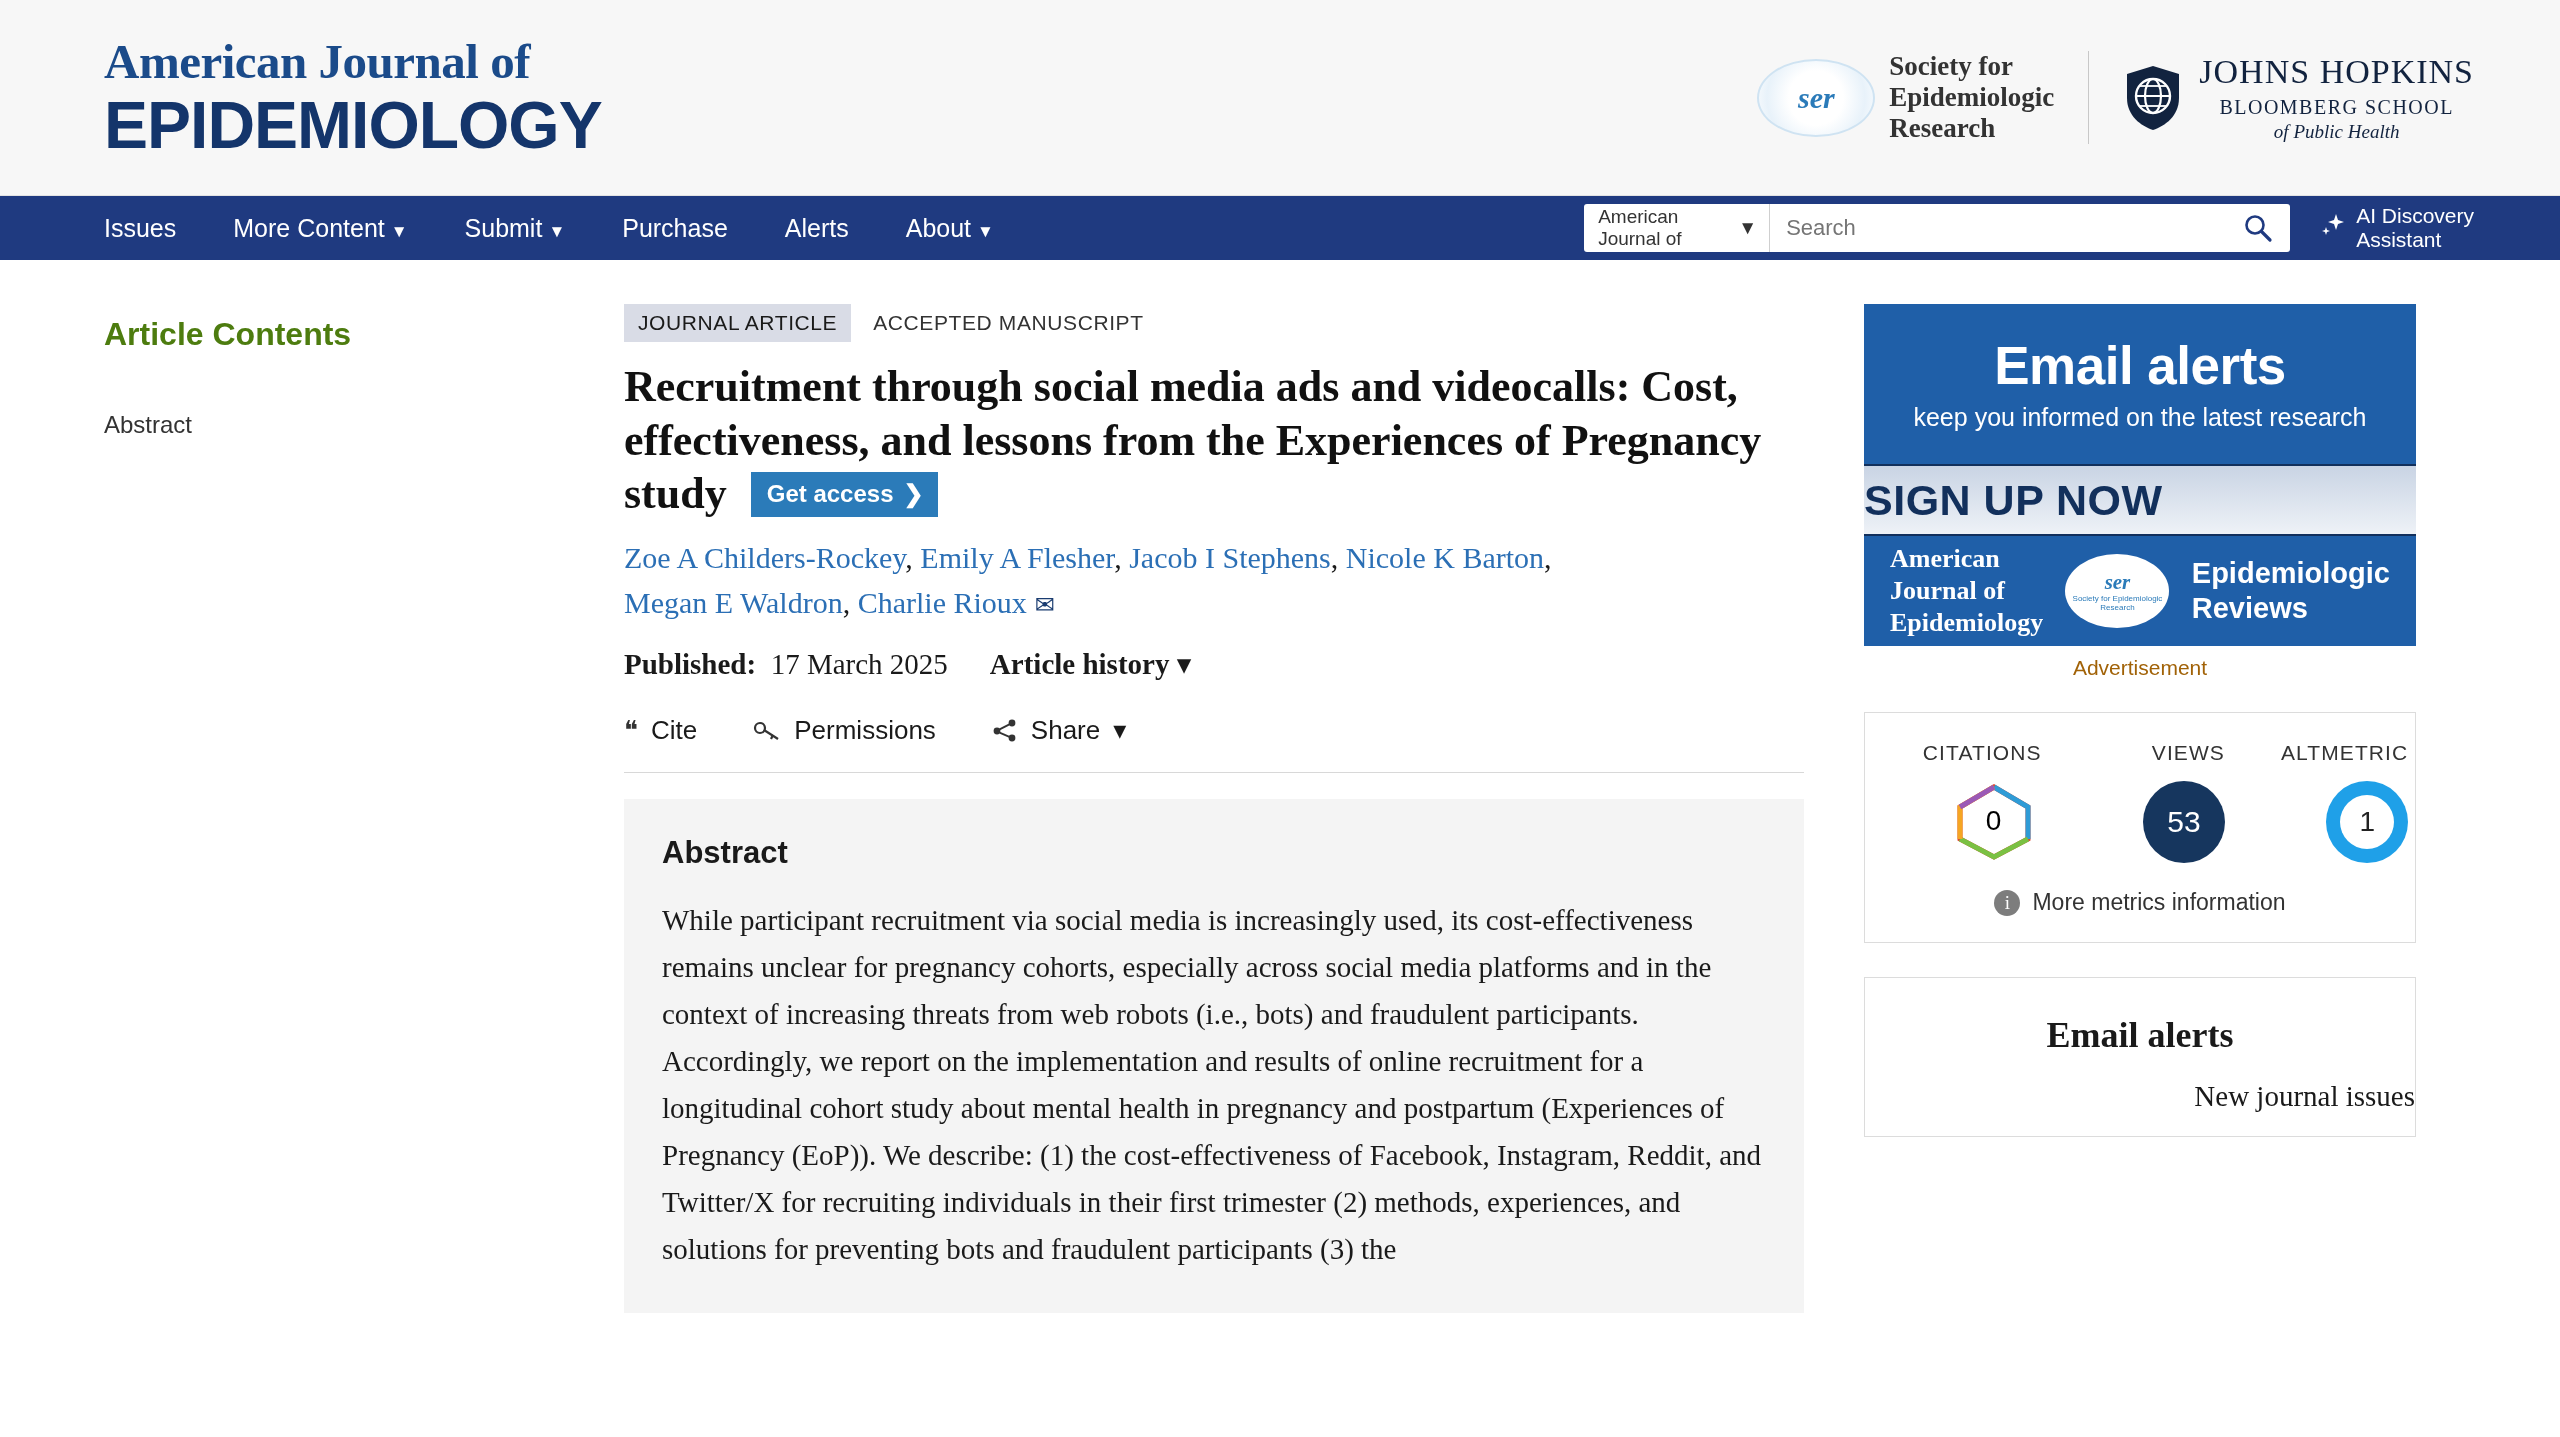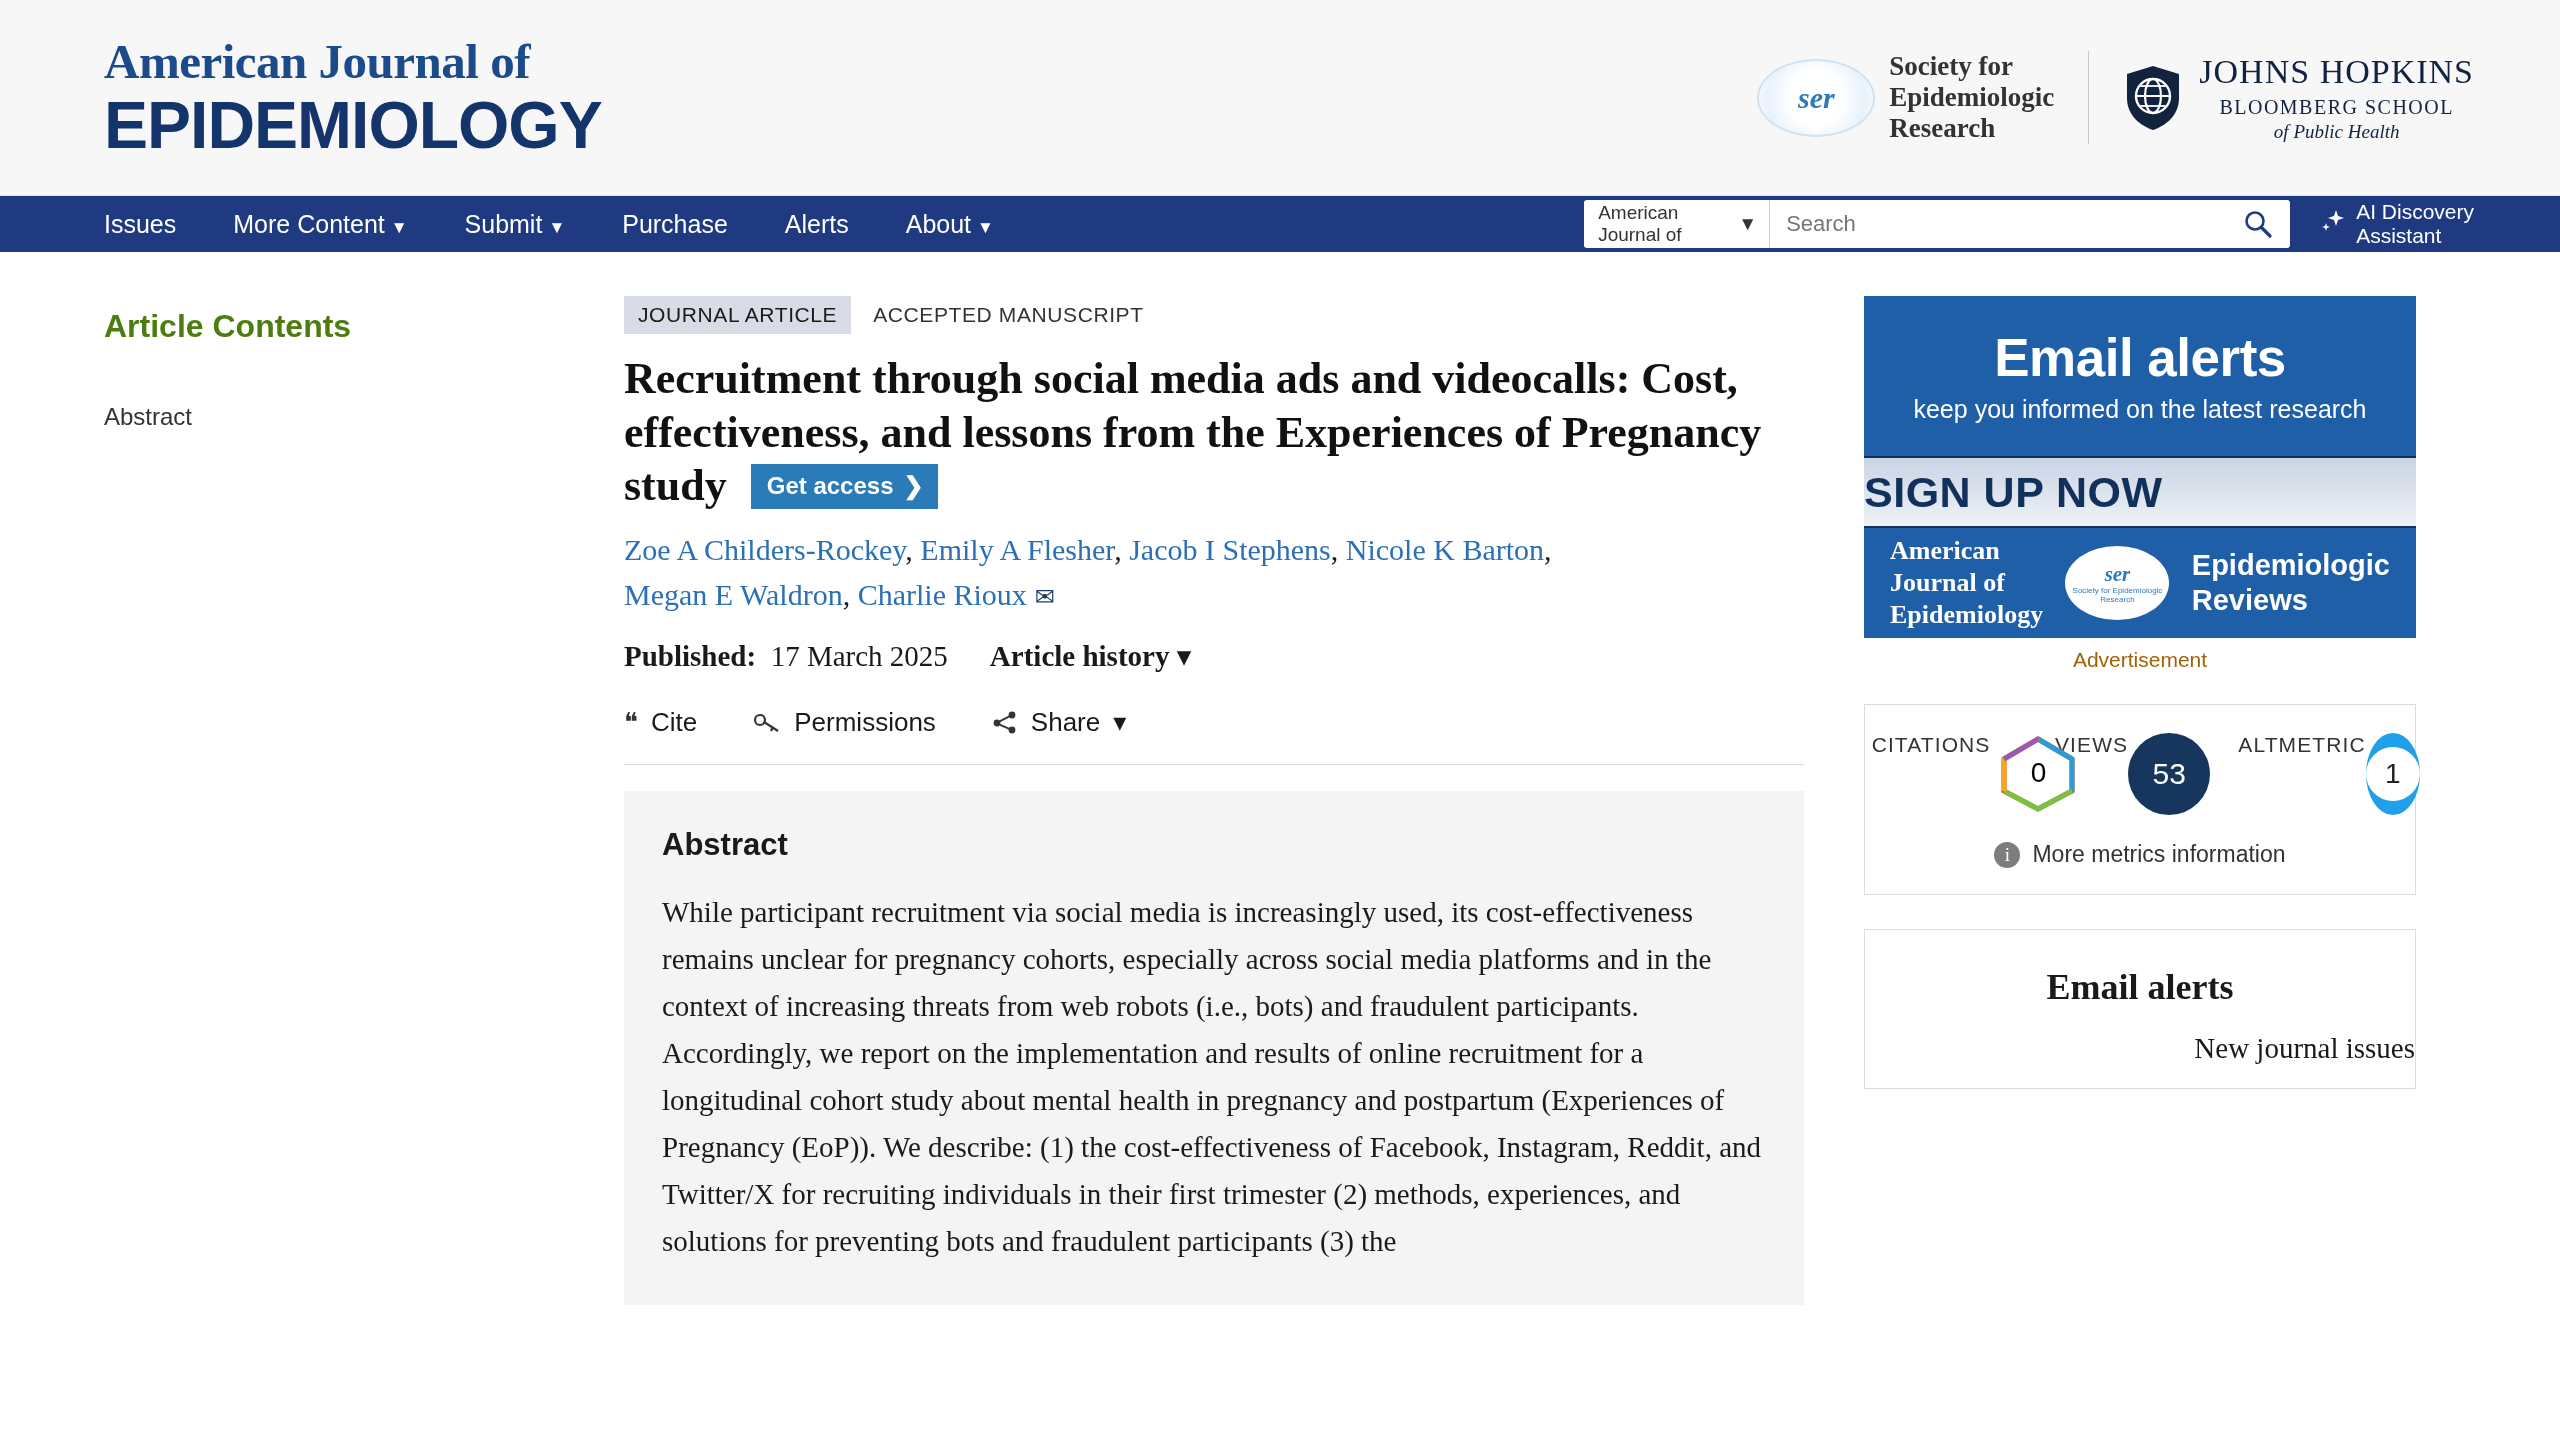--- a/index.html
+++ b/index.html
@@ -87,21 +87,21 @@
     display: flex; flex-direction: column; align-items: center;
     font-family: "Liberation Serif", serif;
     color: #12233f;
   }
   .jh-text .t1 { font-size: 34px; letter-spacing: 1px; }
   .jh-text .t2 { font-size: 20px; letter-spacing: 1.5px; margin-top: 5px; }
   .jh-text .t3 { font-size: 19px; font-style: italic; margin-top: 2px; }
 
   
   .navbar {
-    height: 56px;
+    height: 64px;
     background: #1f3a80;
     display: flex;
     align-items: center;
     padding: 0 0 0 104px;
     color: #ffffff;
     position: relative;
   }
   .nav-items { display: flex; align-items: center; gap: 0; }
   .nav-item {
     font-family: "Liberation Sans", sans-serif;
@@ -349,21 +349,21 @@
 
   .metrics-card {
     margin-top: 32px;
     border: 1px solid #dcdcdc;
     width: 552px;
     padding: 28px 0 26px 0;
   }
   .metrics-row {
     display: flex; justify-content: space-around; align-items: flex-start;
   }
-  .metric { display: flex; align-items: flex-start; width: 170px; }
+  .metric { display: flex; flex-direction: column; align-items: flex-end; width: 170px; }
   .metric .label {
     font-family: "Liberation Sans", sans-serif;
     font-size: 21px;
     letter-spacing: 1.1px;
     color: #333;
     margin-bottom: 16px;
   }
   .metric .val-num {
     font-family: "Liberation Sans", sans-serif;
     font-size: 28px;

